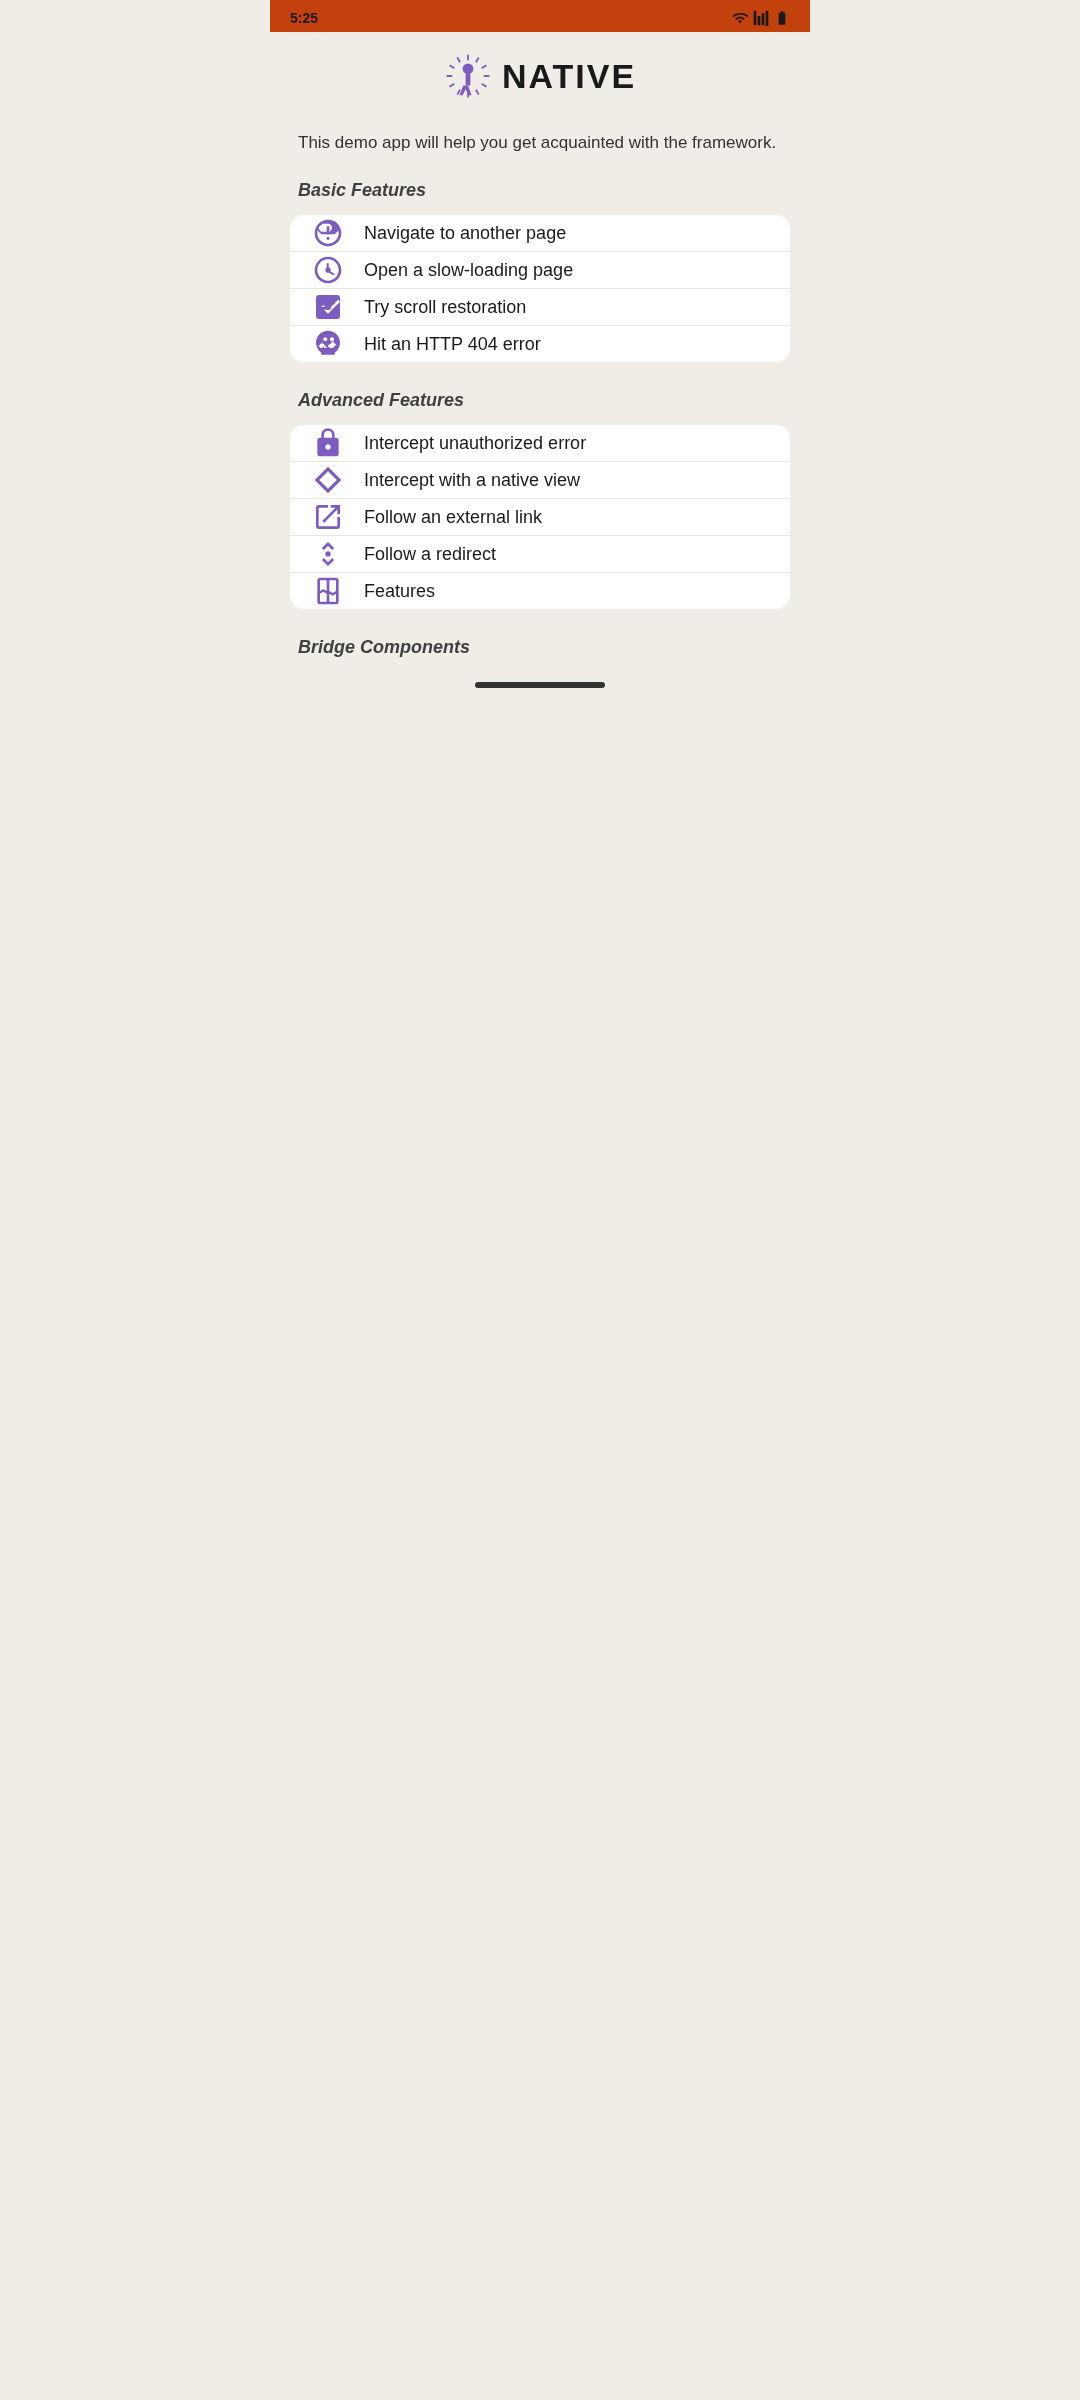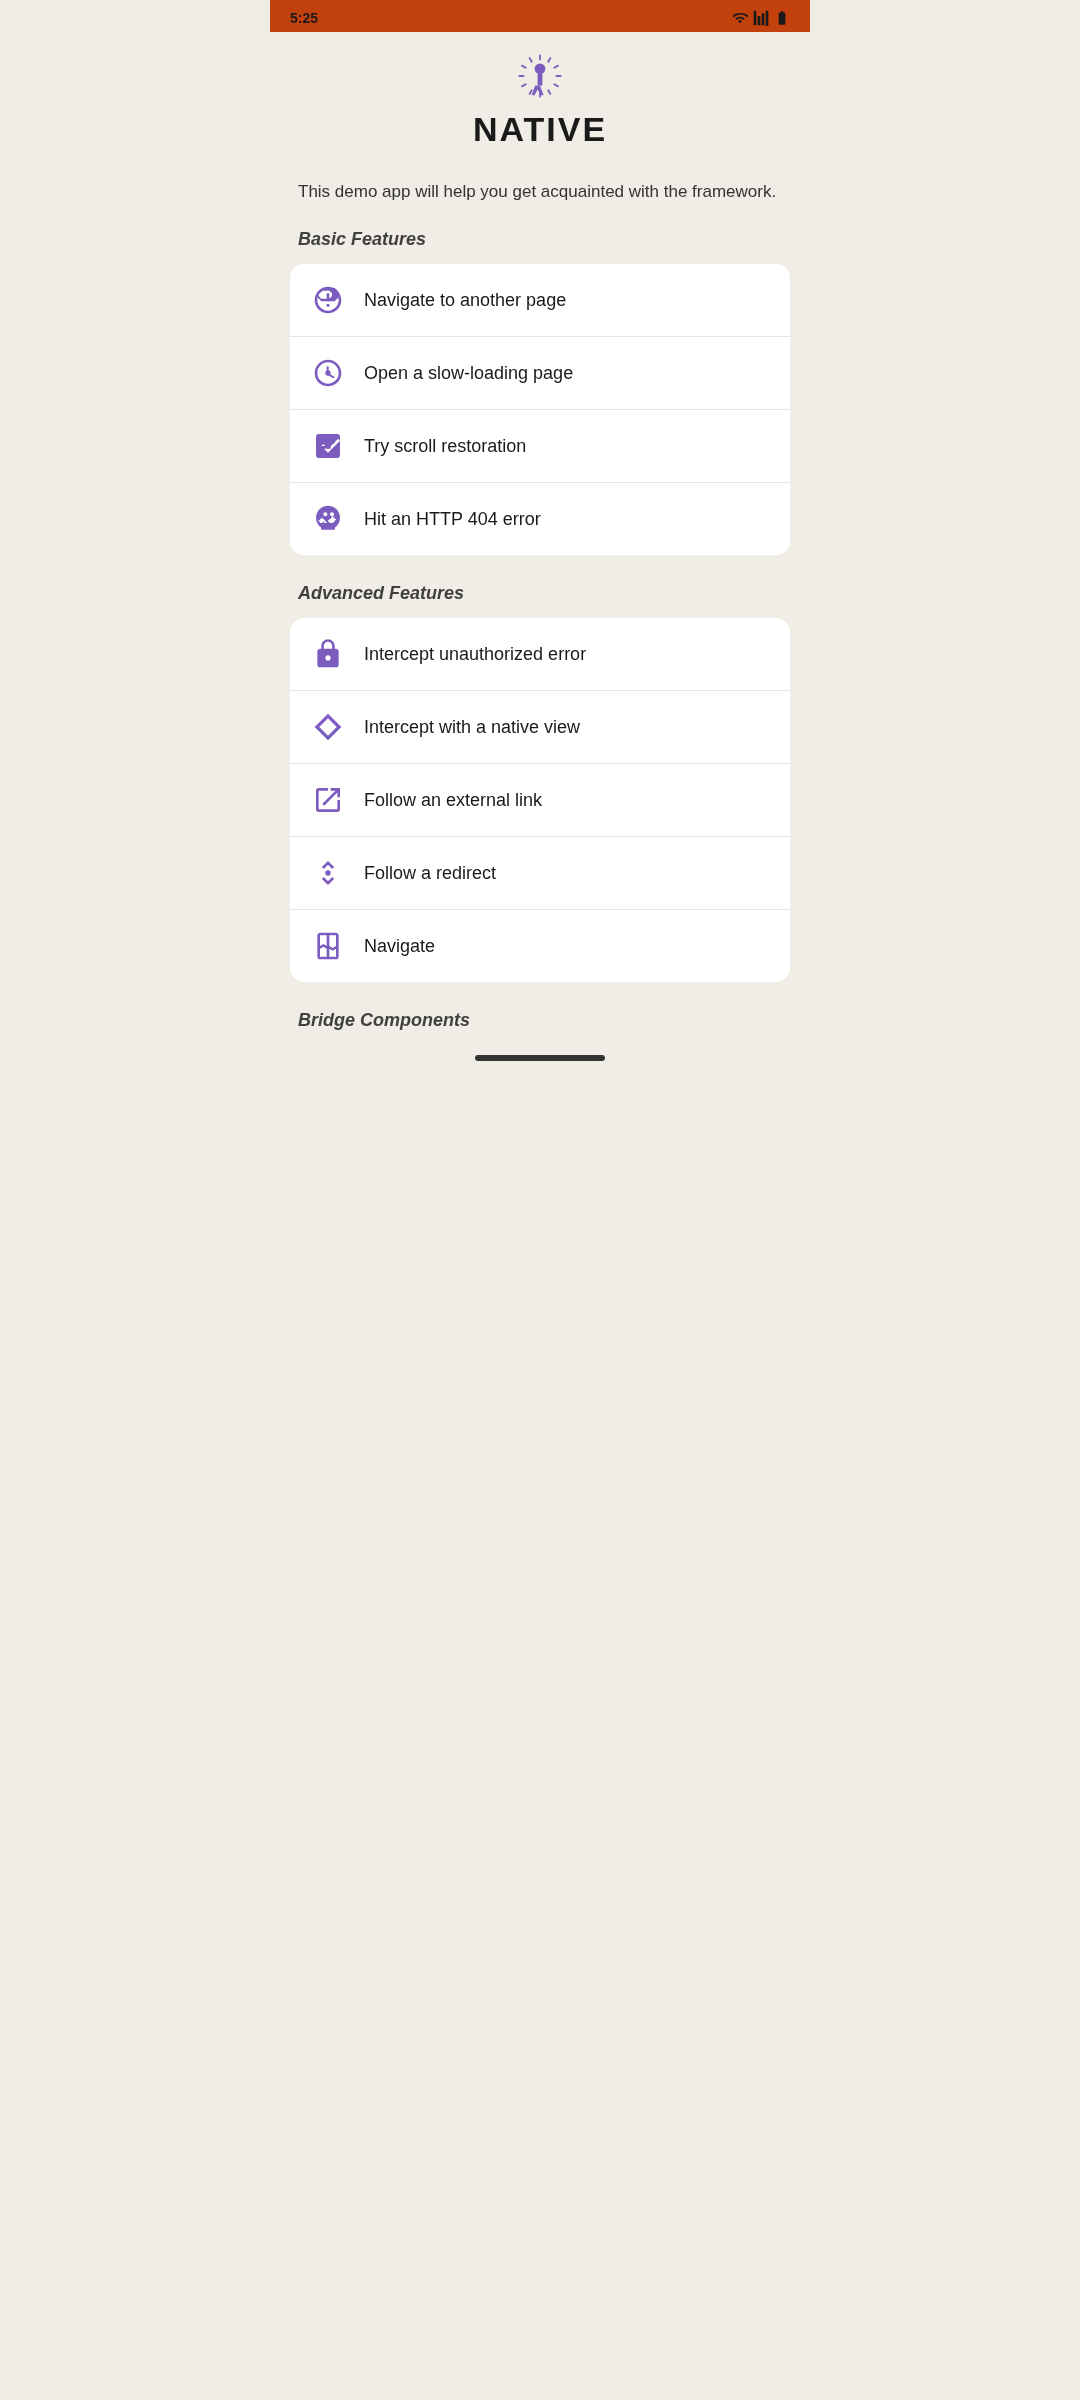--- a/index.html
+++ b/index.html
@@ -42,21 +42,20 @@
       height: 16px;
       fill: #1a1a1a;
     }
 
     .logo-container {
       display: flex;
       justify-content: center;
       align-items: center;
       padding: 20px 0 30px;
       gap: 10px;
-      flex-direction: column;
     }
 
     .logo-icon {
       width: 48px;
       height: 48px;
     }
 
     .logo-text {
       font-size: 34px;
       font-weight: 900;
@@ -82,21 +81,21 @@
     .card {
       background: #ffffff;
       border-radius: 14px;
       margin: 0 20px 28px;
       overflow: hidden;
     }
 
     .list-item {
       display: flex;
       align-items: center;
-      padding: 18px 20px;
+      padding: 0 20px;
       border-bottom: 1px solid #e8e4df;
       cursor: pointer;
       gap: 18px;
     }
 
     .list-item:last-child {
       border-bottom: none;
     }
 
     .item-icon {
@@ -254,21 +253,21 @@
             </svg>
           </div>
           <span class="item-label">Follow a redirect</span>
         </div>
         <div class="list-item">
           <div class="item-icon">
             <svg viewBox="0 0 24 24" fill="#7c5cbf" width="30" height="30">
               <path d="M18 2H6c-1.1 0-2 .9-2 2v16c0 1.1.9 2 2 2h12c1.1 0 2-.9 2-2V4c0-1.1-.9-2-2-2zM6 4h5v8l-2.5-1.5L6 12V4zm0 16V14l2.5-1.5L11 14v6H6zm12 0h-5v-6l2.5 1.5L18 14v6zm0-8l-2.5 1.5L13 12V4h5v8z"></path>
             </svg>
           </div>
-          <span class="item-label">Navigate</span>
+          <span class="item-label">Features</span>
         </div>
       </div>
     </div>
     <div>
       <div class="section-label">Bridge Components</div>
     </div>
   </div>
 
 <div class="bottom-bar"></div>
 

